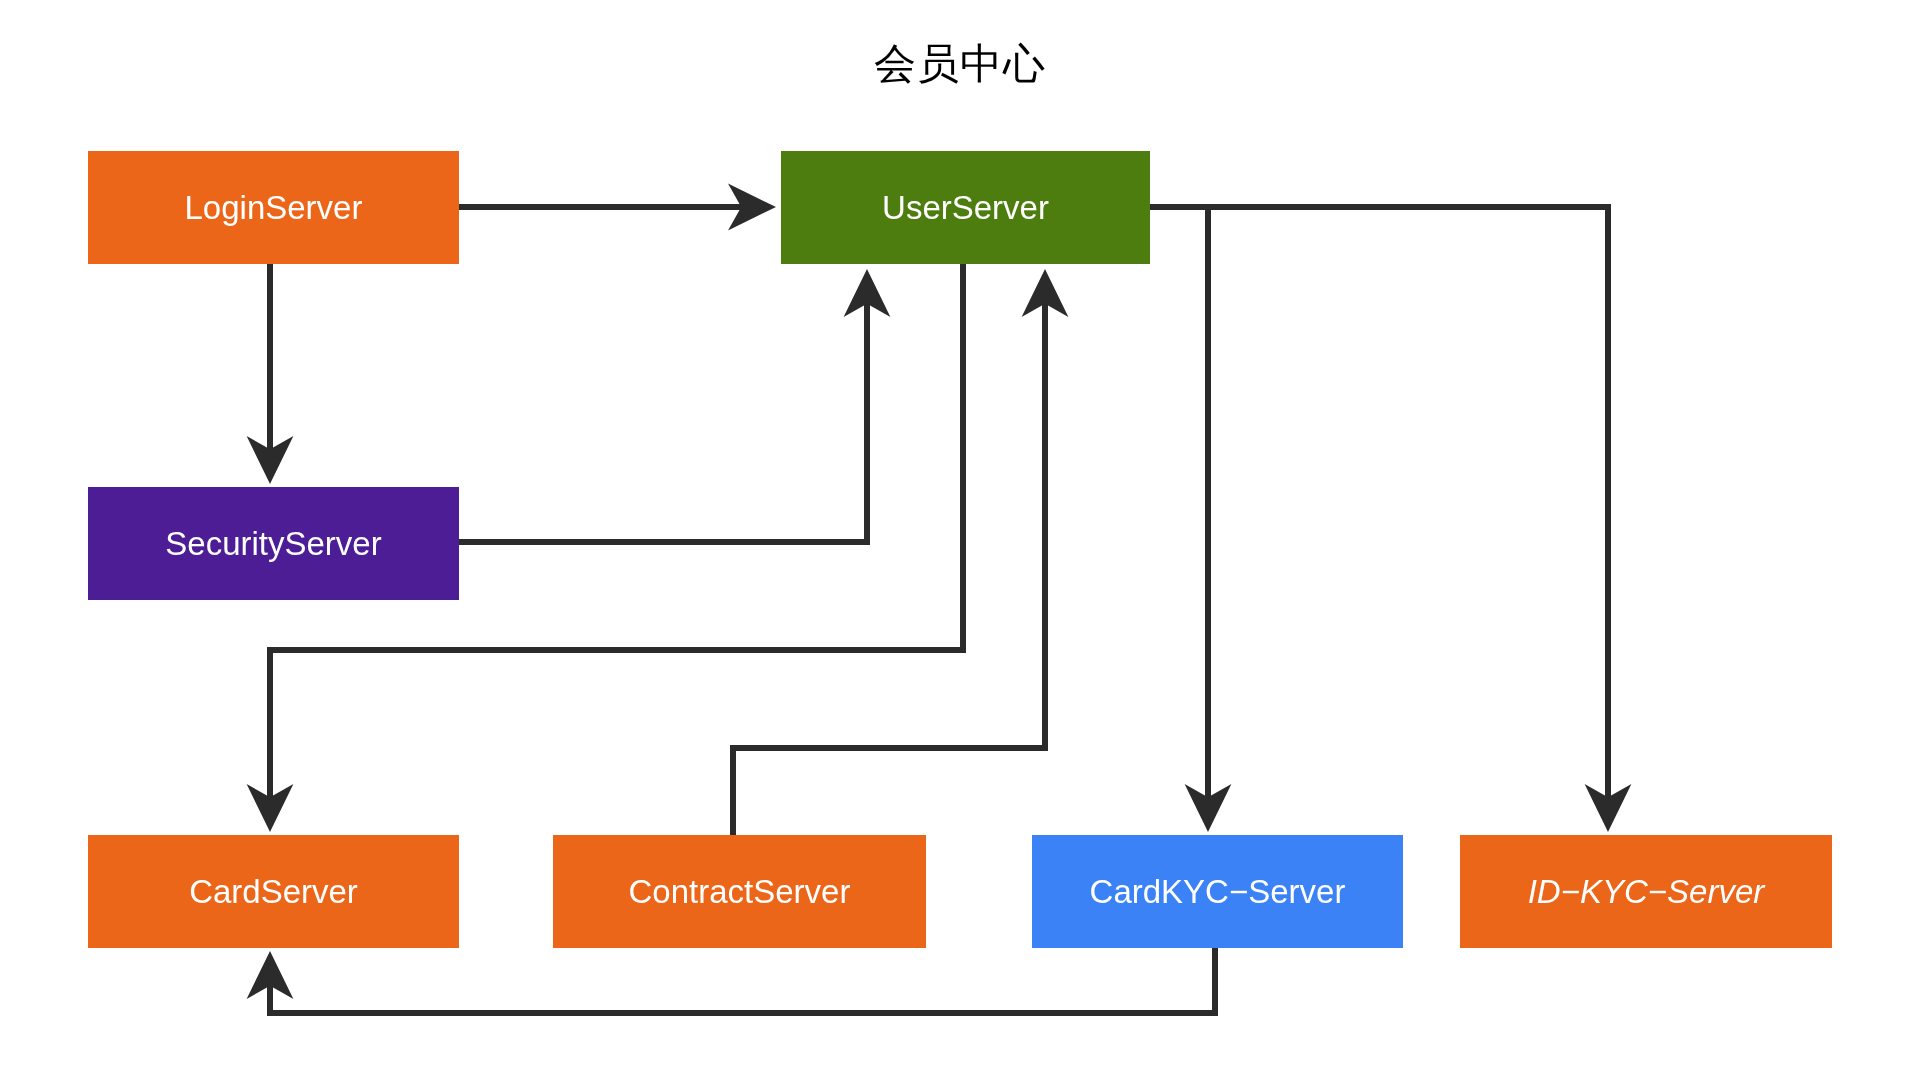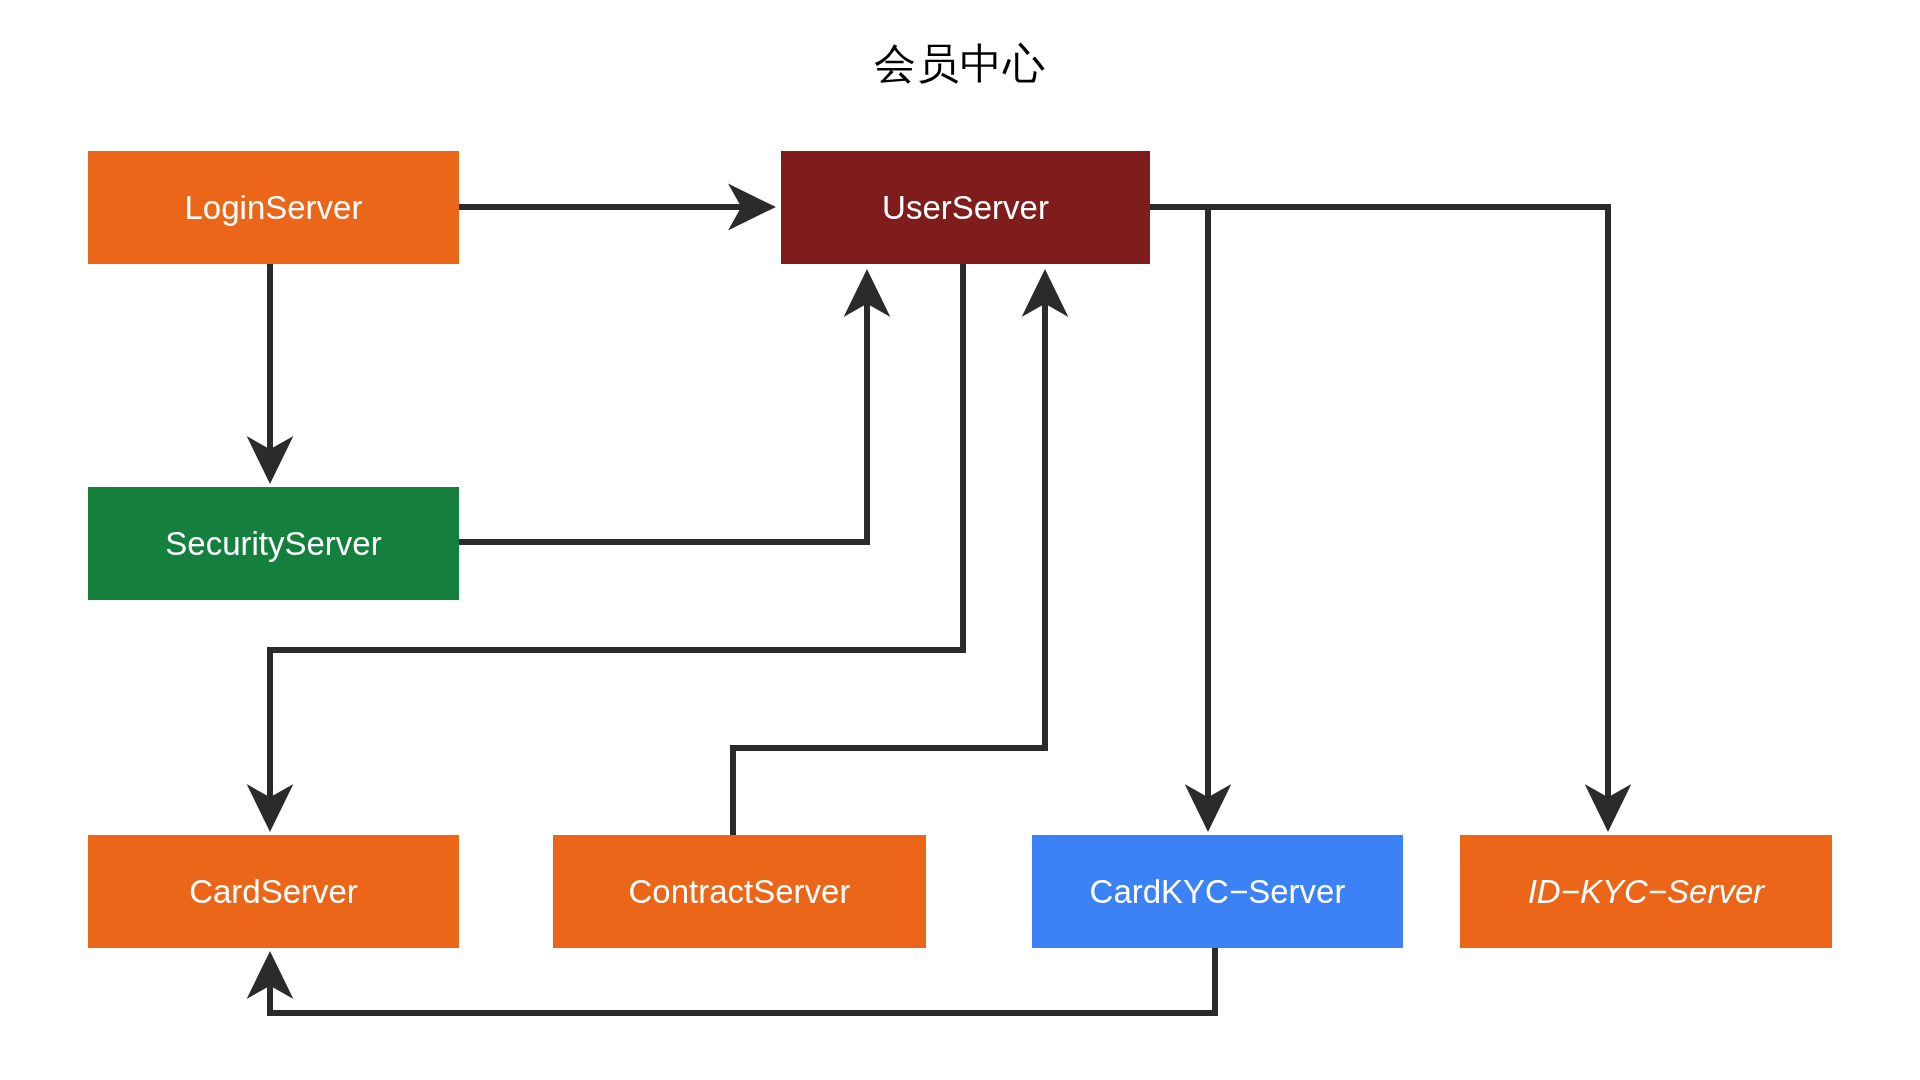--- a/index.html
+++ b/index.html
@@ -76,24 +76,24 @@
         <polyline points="1150,207 1208,207 1208,826" marker-end="url(#arrowhead)"></polyline>
         <polyline points="1150,207 1608,207 1608,826" marker-end="url(#arrowhead)"></polyline>
         <polyline points="1215,948 1215,1013 270,1013 270,957" marker-end="url(#arrowhead)"></polyline>
       </g>
   </svg>
 
   <div id="node-group">
       <div class="node" style="left: 88px; top: 151px; width: 371px; height: 113px; background: rgb(236, 102, 25); color: rgb(255, 255, 255);">
         <span>LoginServer</span>
       </div>
-      <div class="node" style="left: 781px; top: 151px; width: 369px; height: 113px; background: #7f1d1d; color: rgb(255, 255, 255);">
+      <div class="node" style="left: 781px; top: 151px; width: 369px; height: 113px; background: #4d7c0f; color: rgb(255, 255, 255);">
         <span>UserServer</span>
       </div>
-      <div class="node" style="left: 88px; top: 487px; width: 371px; height: 113px; background: #15803d; color: rgb(255, 255, 255);">
+      <div class="node" style="left: 88px; top: 487px; width: 371px; height: 113px; background: #4c1d95; color: rgb(255, 255, 255);">
         <span>SecurityServer</span>
       </div>
       <div class="node" style="left: 88px; top: 835px; width: 371px; height: 113px; background: rgb(236, 102, 25); color: rgb(255, 255, 255);">
         <span>CardServer</span>
       </div>
       <div class="node" style="left: 553px; top: 835px; width: 373px; height: 113px; background: rgb(236, 102, 25); color: rgb(255, 255, 255);">
         <span>ContractServer</span>
       </div>
       <div class="node" style="left: 1032px; top: 835px; width: 371px; height: 113px; background: #3b82f6; color: rgb(255, 255, 255);">
         <span>CardKYC−Server</span>

